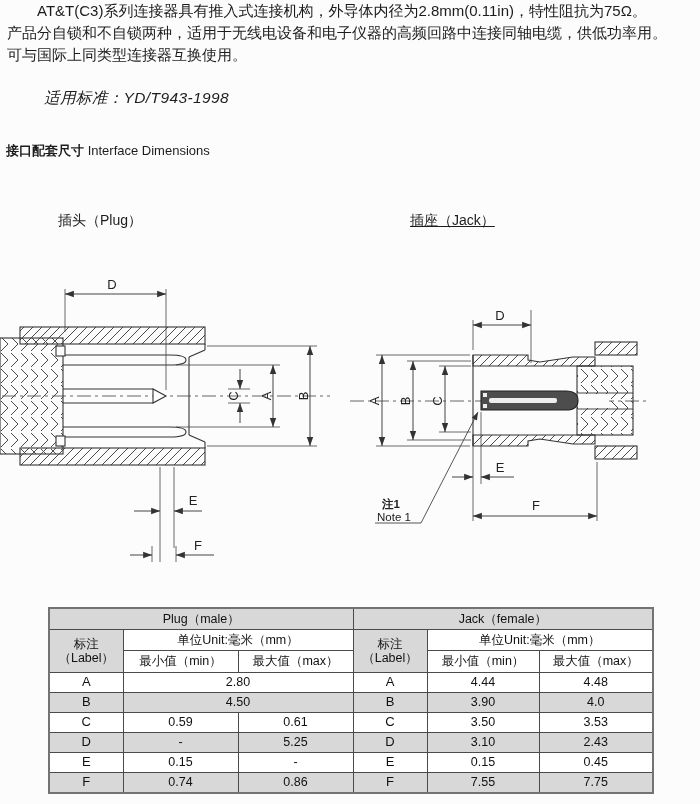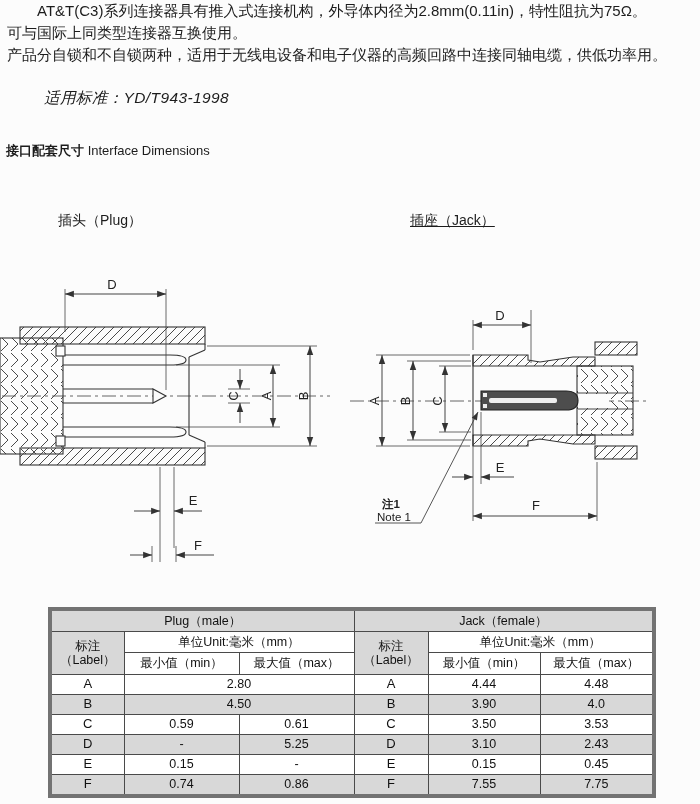--- a/index.html
+++ b/index.html
@@ -16,40 +16,40 @@
   .cap{top:212px;width:170px;font-size:14px;}
   .cap-plug{left:58px;}
   .cap-jack{left:410px;text-decoration:underline;}
   svg.draw{position:absolute;left:0;top:0;}
   svg text{font-family:"Liberation Sans",sans-serif;font-size:13px;fill:#222;}
   svg text.note-zh{font-size:11.5px;font-weight:bold;}
   svg text.note-en{font-size:11.5px;}
   table.dim{
     position:absolute;left:48px;top:607px;width:604px;
     border-collapse:collapse;table-layout:fixed;font-size:12.5px;color:#111;
-    background:#ffffff;border:4px solid #737373;
+    background:#ffffff;border:2px solid #737373;
   }
   table.dim th,table.dim td{
     border:1px solid #4a4a4a;text-align:center;vertical-align:middle;
     padding:0;font-weight:normal;line-height:1.15;
   }
   .shade{background:#d8d8d8;}
   tr.hr1 th{height:20px;}
   tr.hr2 th{height:20px;}
   tr.hr3 th{height:21px;}
   tr.data td{height:19px;}
   td.lab{font-size:13px;}
 </style>
 </head>
 <body>
 
 <div class="abs intro">
   <div class="l1">AT&amp;T(C3)系列连接器具有推入式连接机构，外导体内径为2.8mm(0.11in)，特性阻抗为75Ω。</div>
+  <div>产品分自锁和不自锁两种，适用于无线电设备和电子仪器的高频回路中连接同轴电缆，供低功率用。</div>
   <div>可与国际上同类型连接器互换使用。</div>
-  <div>产品分自锁和不自锁两种，适用于无线电设备和电子仪器的高频回路中连接同轴电缆，供低功率用。</div>
 </div>
 
 <div class="abs standard">适用标准：YD/T943-1998</div>
 
 <div class="abs sec">
   <span class="zh">接口配套尺寸</span>
   <span class="en">Interface Dimensions</span>
 </div>
 
 <div class="abs cap cap-plug">插头（Plug）</div>

